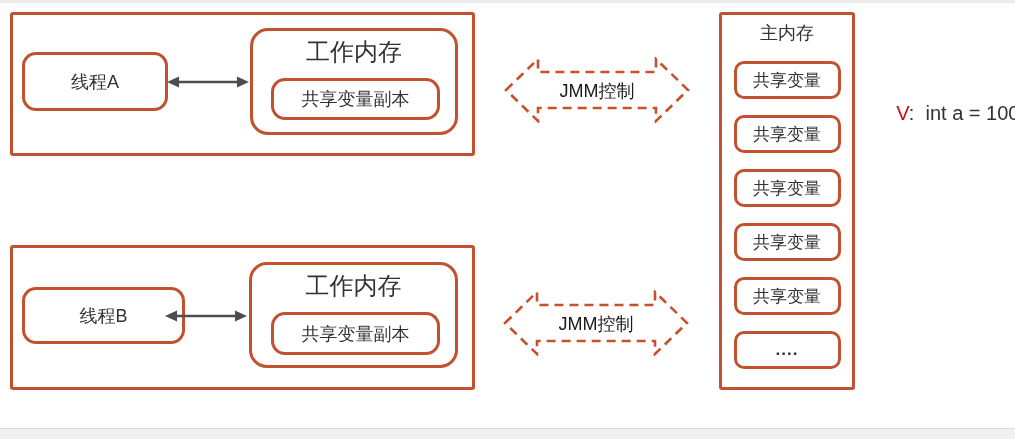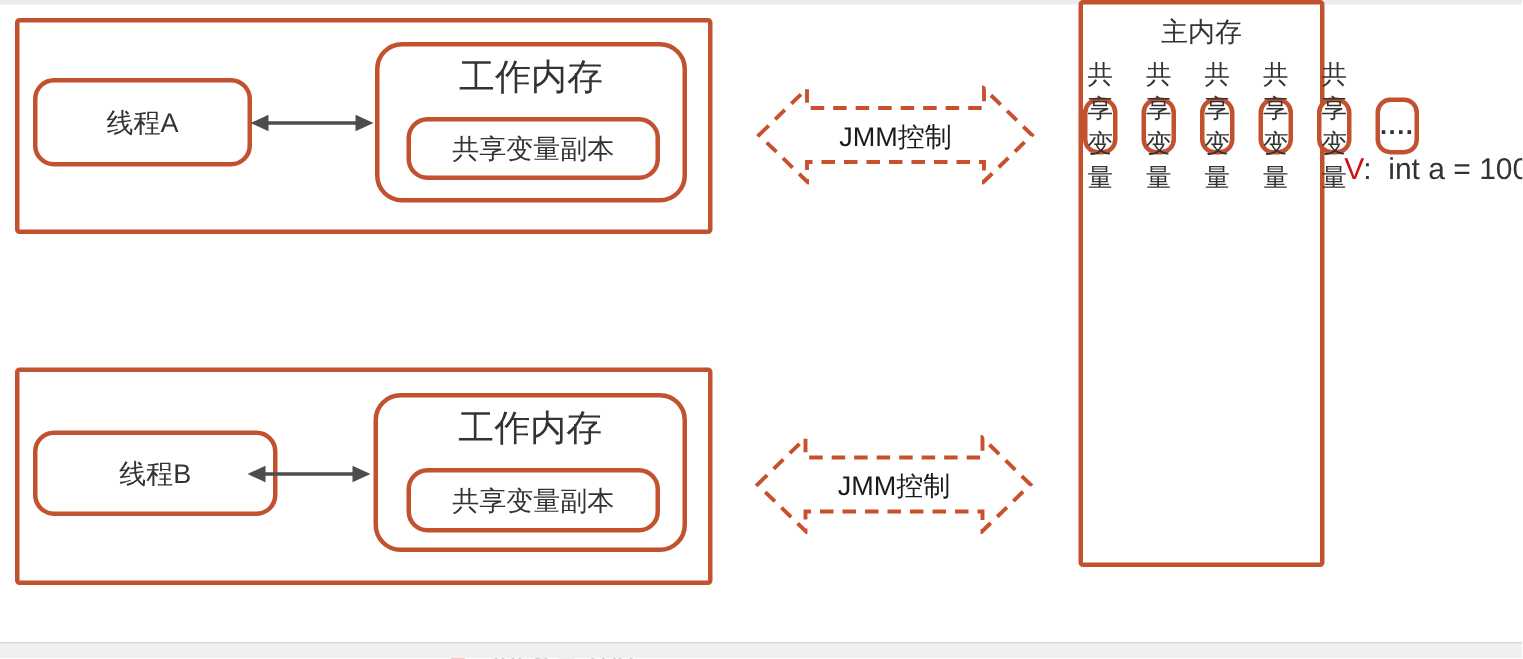--- a/index.html
+++ b/index.html
@@ -27,21 +27,21 @@
     text-align:center; margin-top:9px;
     font-size:24px; line-height:24px;
   }
   .copy-box {
     border-radius:14px;
     display:flex; align-items:center; justify-content:center;
     font-size:18px;
   }
   .main-box { border-radius:3px; }
   .mm-title { text-align:center; margin-top:6px; font-size:18px; line-height:24px; }
-  .slots { display:flex; align-items:center; gap:16px; margin-top:32px; }
+  .slots { display:flex; flex-direction:column; align-items:center; gap:16px; margin-top:16px; }
   .slot {
     width:107px; height:38px;
     border:3.5px solid var(--box_border); border-radius:10px;
     background:#fff;
     display:flex; align-items:center; justify-content:center;
     font-size:17px; box-sizing:border-box;
   }
   .slot-dots { font-weight:bold; letter-spacing:1px; }
   .annotation {
     font-size:20px; text-align:center; white-space:pre;
@@ -116,21 +116,21 @@
 
   <div class="abs annotation" style="left:266px; top:404px; width:168px;">
     <span class="red-letter">A</span><span>:  int a = 100</span>
   </div>
 
   <svg class="abs" style="left:502px; top:290px;" width="188" height="66">
     <polygon class="jmm-shape" points="3,33 35,2 35,15 153,15 153,2 185,33 153,64 153,51 35,51 35,64"></polygon>
     <text class="jmm-text" x="94" y="40" text-anchor="middle">JMM控制</text>
   </svg>
 
-  <div class="abs rbox main-box" style="left:719px; top:0; width:164px; height:378px;">
+  <div class="abs rbox main-box" style="left:719px; top:12px; width:136px; height:378px;">
     <div class="mm-title">主内存</div>
     <div class="slots">
       <div class="slot">共享变量</div>
       <div class="slot">共享变量</div>
       <div class="slot">共享变量</div>
       <div class="slot">共享变量</div>
       <div class="slot">共享变量</div>
       <div class="slot slot-dots">....</div>
     </div>
   </div>

